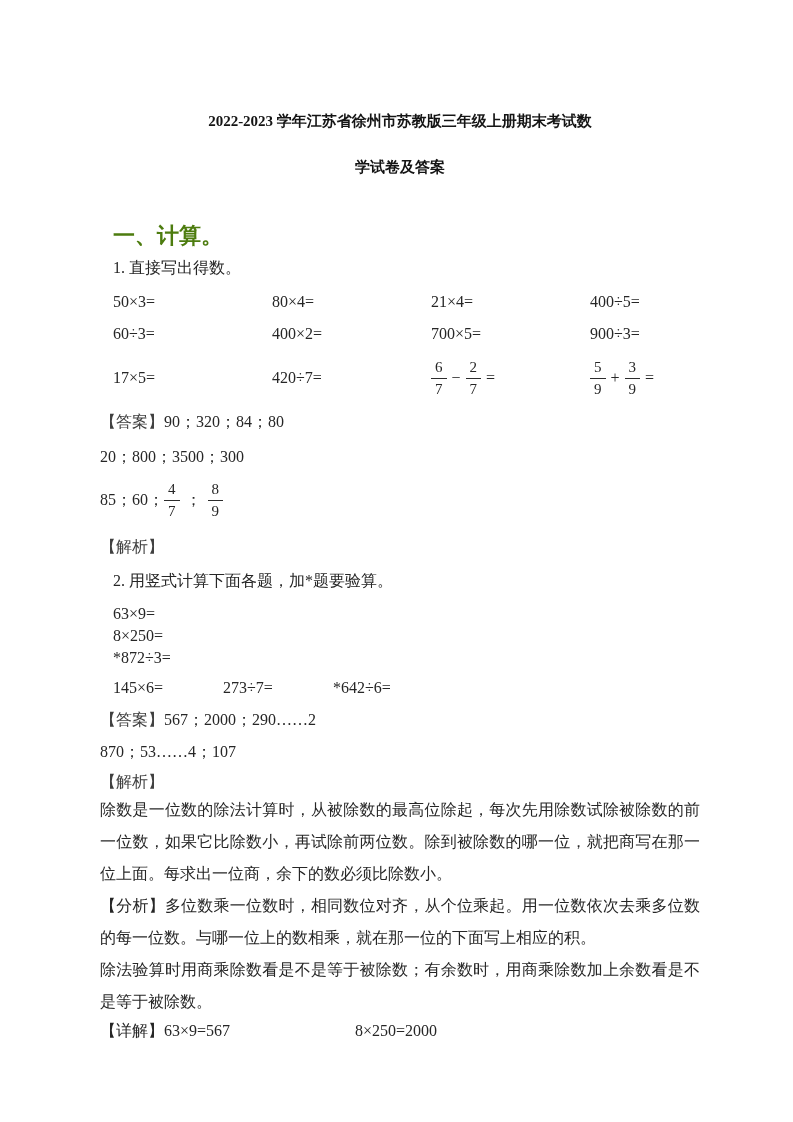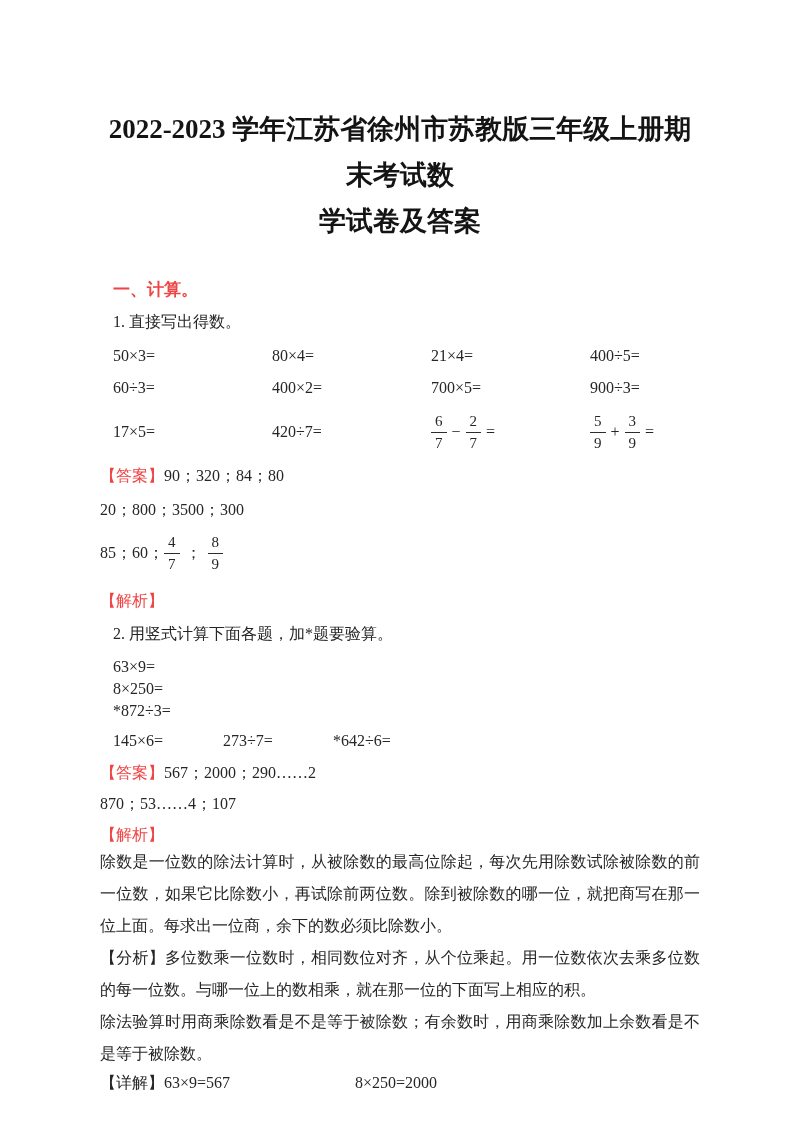--- a/index.html
+++ b/index.html
@@ -9,32 +9,32 @@
     background:#fff;
     font-family:"Liberation Serif","DejaVu Serif",serif;
     color:#262626;
     overflow:hidden;
     box-sizing:border-box;
   }
   .content{padding:0 93px 0 100px;box-sizing:border-box;}
   .title{
     padding-top:88px;
     text-align:center;
-    font-size:27px;
+    font-size:15px;
     font-weight:700;
     line-height:46px;
     color:#141414;
   }
   .sec-heading{
     margin-top:34px;
     margin-left:13px;
-    font-size:17px;
+    font-size:22px;
     font-weight:700;
     line-height:23px;
-    color:#ef4444;
+    color:#4d7c0f;
   }
   .line{font-size:16px;line-height:22px;}
   .q-label{margin-top:10px;margin-left:13px;}
   .eq-row{display:flex;margin-left:13px;}
   .eq-row.r1{margin-top:12px;}
   .eq-row.r2{margin-top:10px;}
   .q1-cell{width:159px;flex:0 0 auto;}
   .q2-cell{width:110px;flex:0 0 auto;}
   .frac-row{
     display:flex;align-items:center;
@@ -43,21 +43,21 @@
   }
   .frac{
     display:inline-block;text-align:center;
     vertical-align:middle;line-height:1;
     font-size:15px;
   }
   .frac .fnum{display:block;padding:0 4px 3px;}
   .frac .fden{display:block;border-top:1.5px solid #2c2c2c;padding:3px 4px 0;}
   .frac-expr{display:inline-flex;align-items:center;}
   .frac-expr .op{margin:0 5px;}
-  .ans-label{color:#ef4444;}
+  .ans-label{color:#404040;font-family:Liberation Mono, monospace;}
   .ans1{margin-top:8px;}
   .ans2{margin-top:12px;}
   .ans-frac-line{
     display:flex;align-items:center;
     margin-top:7px;height:50px;font-size:16px;
   }
   .ans-frac-line .sep{margin:0 6px;}
   .jiexi{margin-top:12px;}
   .q2-label{margin-top:11px;margin-left:13px;}
   .q2r1{margin-top:11px;flex-direction:column;}

